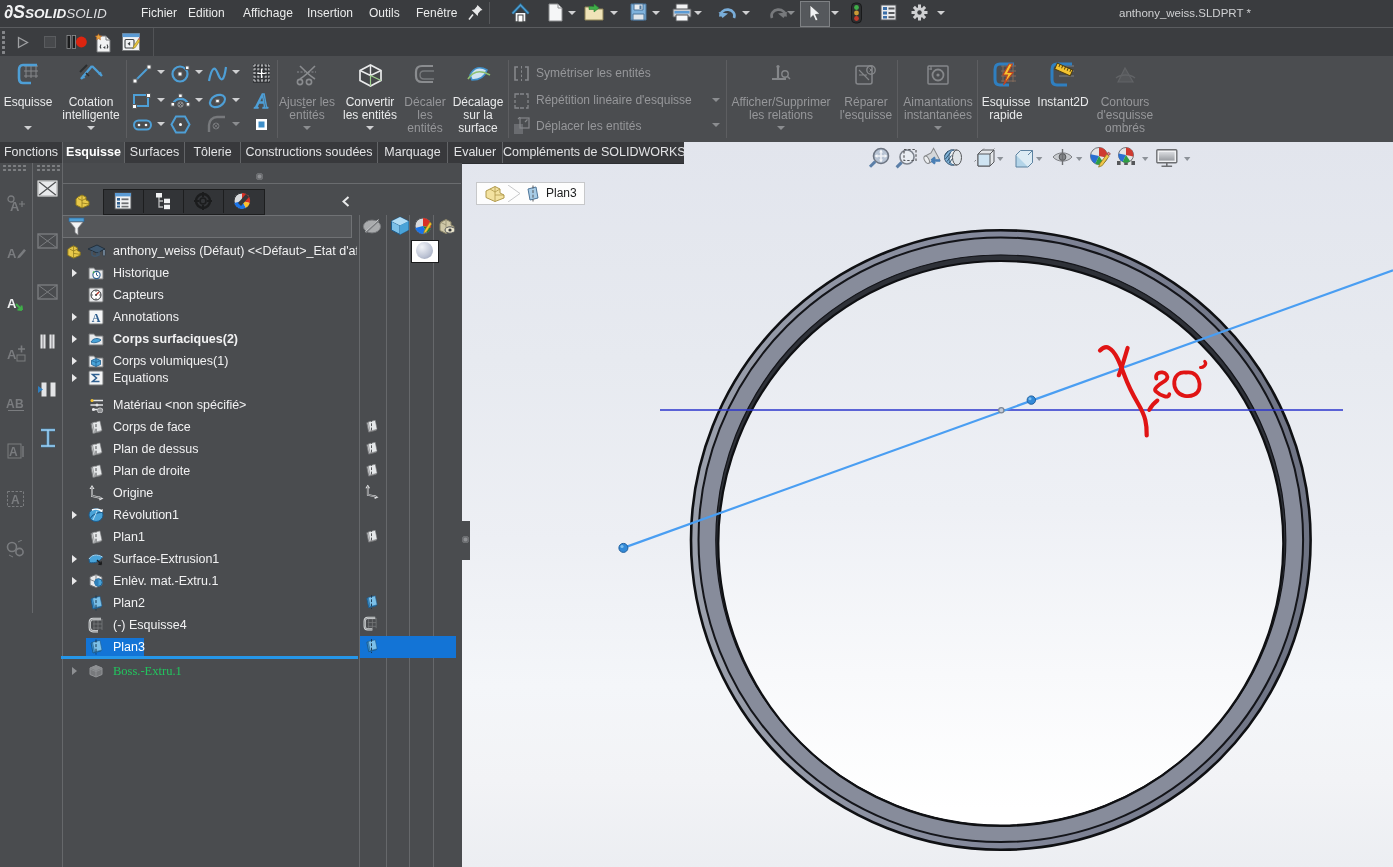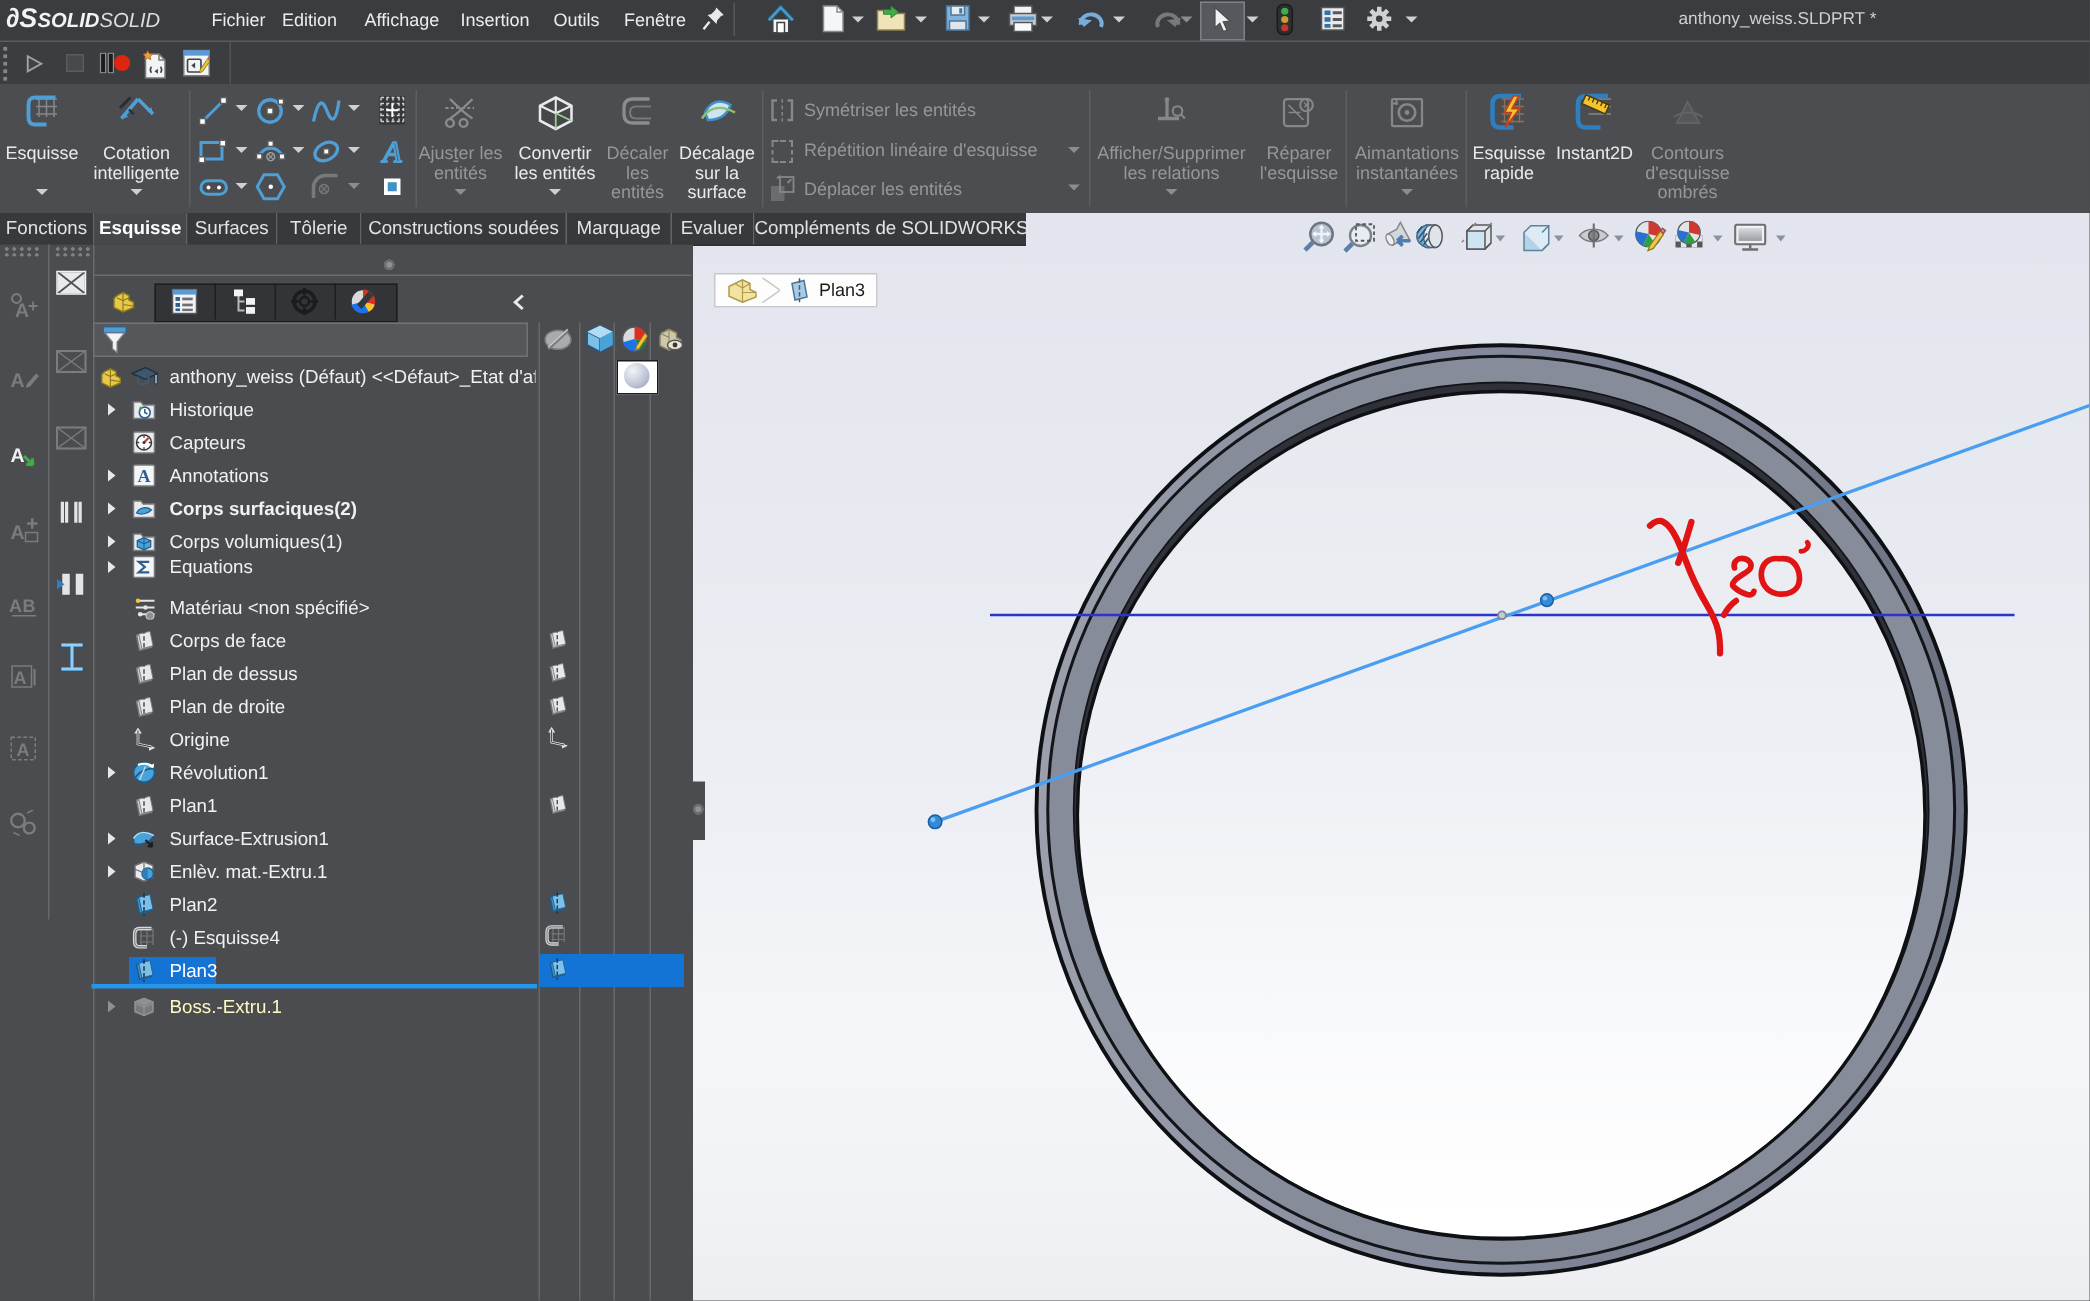--- a/index.html
+++ b/index.html
@@ -572,21 +572,21 @@
     <svg class="abs" style="left:364px;top:475px;width:15px;height:16px;" viewBox="0 0 16 16">
           <use href="#sPlaneB"></use>
         </svg>
     <div class="trow" style="top:497px;">
           <div class="exp" style="border-left-color:#8e9093;"></div>
           <svg class="ticon" viewBox="0 0 16 16">
             <path d="M2 5 L8 2.5 L14 5 L14 11.5 L8 14 L2 11.5 Z" fill="#77797c" stroke="#929497"></path>
             <path d="M8 2.5 V8.5 M8 8.5 L2 6 M8 8.5 L14 6 M8 8.5 V14" fill="none" stroke="#929497" stroke-width="0.8"></path>
             <path d="M2 5 L8 2.5 L14 5 L8 7.5 Z" fill="#8e9093"></path>
           </svg>
-          <div class="txt" style="color:#fef9c3;">Boss.-Extru.1</div>
+          <div class="txt" style="color:#22c55e;font-family:Liberation Serif, serif;">Boss.-Extru.1</div>
         </div>
     </div>
   </div>
 
   <div class="abs" style="left:461px;top:521px;width:9px;height:39px;background:#4a4c4f;z-index:9;"></div>
   <div class="abs" style="left:462px;top:536px;width:7px;height:7px;border-radius:50%;background:#8e9093;box-shadow:inset 0 0 0 1.5px #6a6c6f;z-index:9;"></div>
   <div id="ribbon">
 
     <svg class="abs" style="left:17px;top:7px;" width="24" height="23" viewBox="0 0 24 23">
         <g stroke="#85878a" stroke-width="1">

